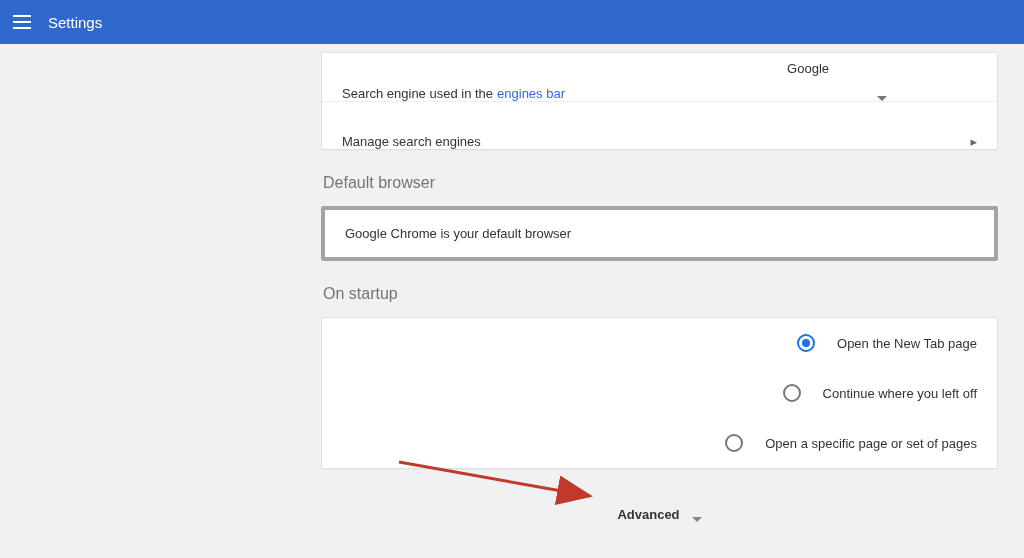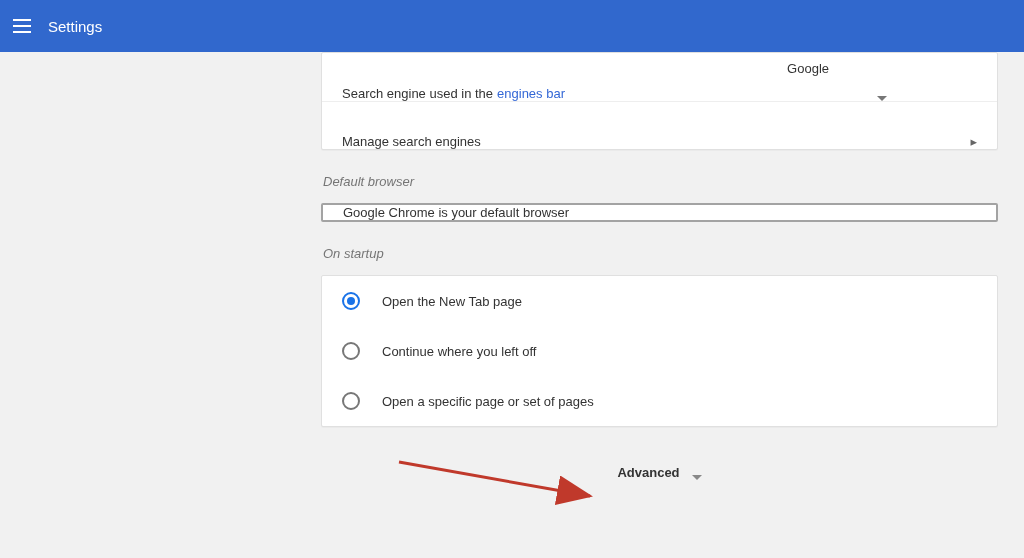--- a/index.html
+++ b/index.html
@@ -1,20 +1,20 @@
 <!DOCTYPE html>
 <html><head>
   <meta charset="utf-8">
   <style>
     * { margin: 0; padding: 0; box-sizing: border-box; font-family: Arial, sans-serif; }
     body { background: #f1f1f1; width: 1024px; height: 558px; overflow: hidden; position: relative; }
 
     .header {
       background: #3168cd;
-      height: 52px;
+      height: 44px;
       display: flex;
       align-items: center;
       padding: 0 10px;
     }
     .hamburger {
       width: 24px; height: 24px; cursor: pointer;
       display: flex; flex-direction: column; justify-content: center; gap: 4px;
       margin-right: 14px;
     }
     .hamburger span { display: block; height: 2px; background: #fff; width: 18px; margin-left: 3px; }
@@ -50,34 +50,33 @@
     }
     .row:first-child { border-top: none; }
     .row-left { display: flex; align-items: center; gap: 4px; }
     .link { color: #3367d6; }
     .select-value { color: #333; margin-right: 18px; padding-right: 130px; }
     .dropdown-caret { width: 0; height: 0; border-left: 5px solid transparent; border-right: 5px solid transparent; border-top: 5px solid #777; }
     .row-right { display: flex; align-items: center; gap: 20px; flex-direction: column; }
     .chevron { font-size: 13px; color: #666; }
 
     .section-title {
-      color: #757575; font-size: 13px; font-weight: 500;
+      color: #757575; font-size: 16px; font-weight: 500;
       margin: 24px 0 14px 2px;
-      font-style: italic;
     }
 
     .plain-card {
-      background: #fff; border: 2px solid #a3a3a3; border-radius: 2px;
-      padding: 0 20px; font-size: 13px; color: #333;
+      background: #fff; border: 4px solid #a3a3a3; border-radius: 2px;
+      padding: 16px 20px; font-size: 13px; color: #333;
     }
 
     .radio-row {
       display: flex; align-items: center; gap: 22px;
       padding: 16px 20px; min-height: 48px;
-      font-size: 13px; color: #333;
+      font-size: 13px; color: #333; justify-content: flex-end;
     }
     .radio {
       width: 18px; height: 18px; border-radius: 50%;
       border: 2px solid #777; position: relative; flex-shrink: 0;
     }
     .radio.selected { border-color: #1a73e8; }
     .radio.selected::after {
       content: ''; position: absolute; top: 3px; left: 3px;
       width: 8px; height: 8px; background: #1a73e8; border-radius: 50%;
     }

